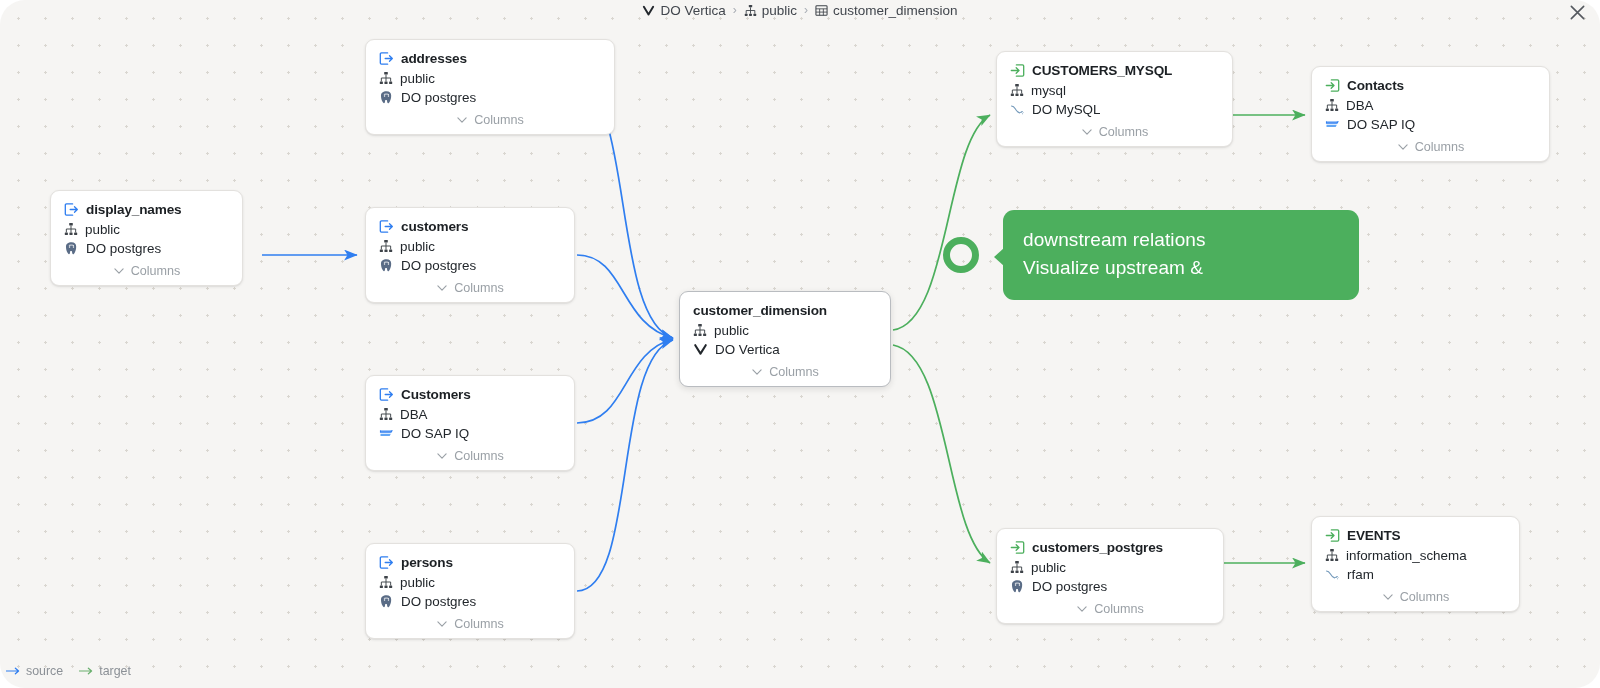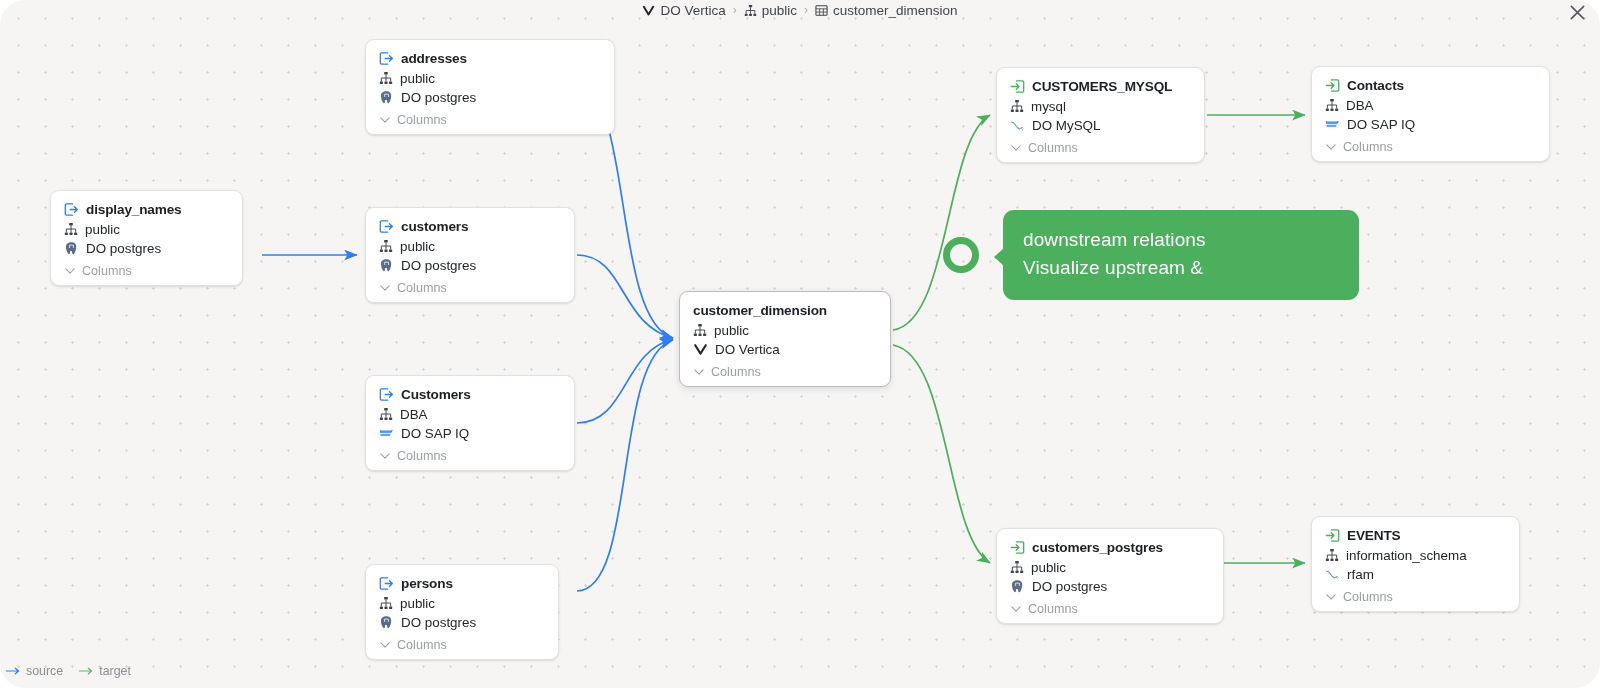--- a/index.html
+++ b/index.html
@@ -61,21 +61,21 @@
     letter-spacing: -0.15px;
     white-space: nowrap;
   }
   .n-row {
     display: flex; align-items: center; gap: 7px;
     font-size: 13.4px; color: #22272c;
     margin-top: 4.5px;
     white-space: nowrap;
   }
   .n-cols {
-    display: flex; align-items: center; justify-content: flex-start; gap: 6px;
+    display: flex; align-items: center; justify-content: center; gap: 6px;
     font-size: 12.6px; color: #9aa0a6;
     margin-top: 8px;
     padding-bottom: 7px;
     cursor: pointer;
   }
   .ico { display: inline-flex; align-items: center; justify-content: center; flex: 0 0 auto; }
 
   
   #callout {
     position: absolute;
@@ -359,21 +359,21 @@
     <div class="n-cols">
       <span class="ico">
         <svg width="12" height="12" viewBox="0 0 14 14">
             <path d="M2.2,4.6 L7,9.6 L11.8,4.6" stroke="#9aa0a6" stroke-width="1.3" fill="none" stroke-linecap="round" stroke-linejoin="round"></path>
           </svg>
       </span>
       <span>Columns</span>
     </div>
   </div>
 
-  <div class="node" style="left:365px; top:564px; width:194px;">
+  <div class="node" style="left:365px; top:543px; width:210px;">
     <div class="n-title">
       <span class="ico">
         <svg width="15" height="15" viewBox="0 0 16 16">
           <path d="M9.2,2 L2.6,2 A1.2,1.2 0 0 0 1.4,3.2 L1.4,12.8 A1.2,1.2 0 0 0 2.6,14 L9.2,14" stroke="#2f7ef0" stroke-width="1.4" fill="none" stroke-linecap="round"></path>
           <path d="M6.6,8 L14,8 M11.2,5.1 L14.2,8 L11.2,10.9" stroke="#2f7ef0" stroke-width="1.4" fill="none" stroke-linecap="round" stroke-linejoin="round"></path>
         </svg>
       </span>
       <span>persons</span>
     </div>
     <div class="n-row">
@@ -439,21 +439,21 @@
     <div class="n-cols">
       <span class="ico">
         <svg width="12" height="12" viewBox="0 0 14 14">
             <path d="M2.2,4.6 L7,9.6 L11.8,4.6" stroke="#9aa0a6" stroke-width="1.3" fill="none" stroke-linecap="round" stroke-linejoin="round"></path>
           </svg>
       </span>
       <span>Columns</span>
     </div>
   </div>
 
-  <div class="node" style="left:996px; top:67px; width:209px;">
+  <div class="node" style="left:996px; top:51px; width:237px;">
     <div class="n-title">
       <span class="ico">
         <svg width="15" height="15" viewBox="0 0 16 16">
           <path d="M6.8,2 L13.4,2 A1.2,1.2 0 0 1 14.6,3.2 L14.6,12.8 A1.2,1.2 0 0 1 13.4,14 L6.8,14" stroke="#4caf5d" stroke-width="1.4" fill="none" stroke-linecap="round"></path>
           <path d="M1.4,8 L9.4,8 M6.6,5.1 L9.6,8 L6.6,10.9" stroke="#4caf5d" stroke-width="1.4" fill="none" stroke-linecap="round" stroke-linejoin="round"></path>
         </svg>
       </span>
       <span>CUSTOMERS_MYSQL</span>
     </div>
     <div class="n-row">

